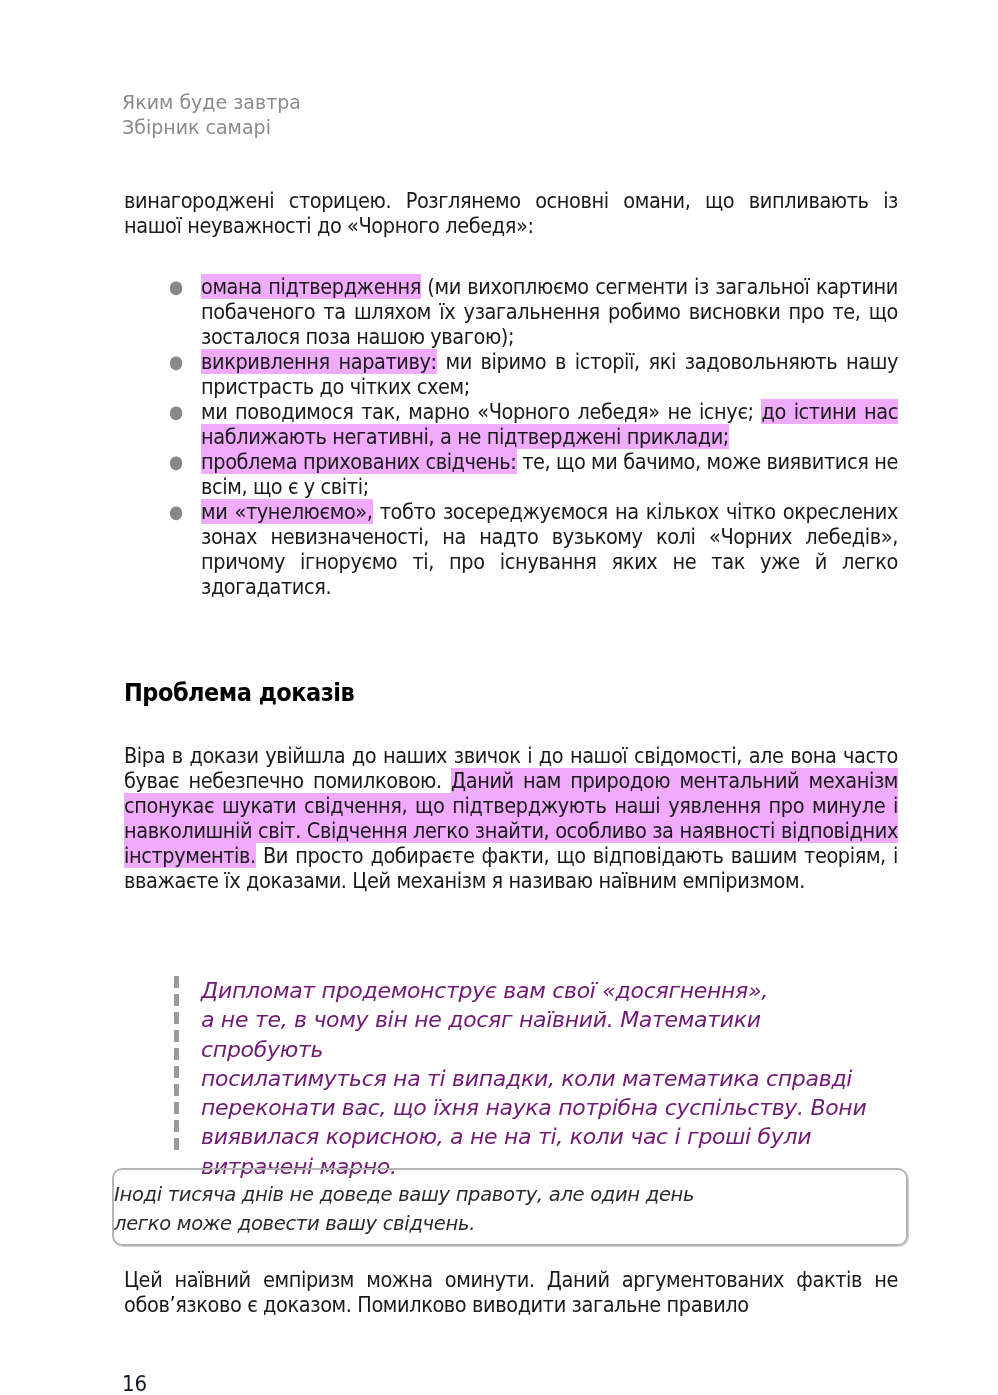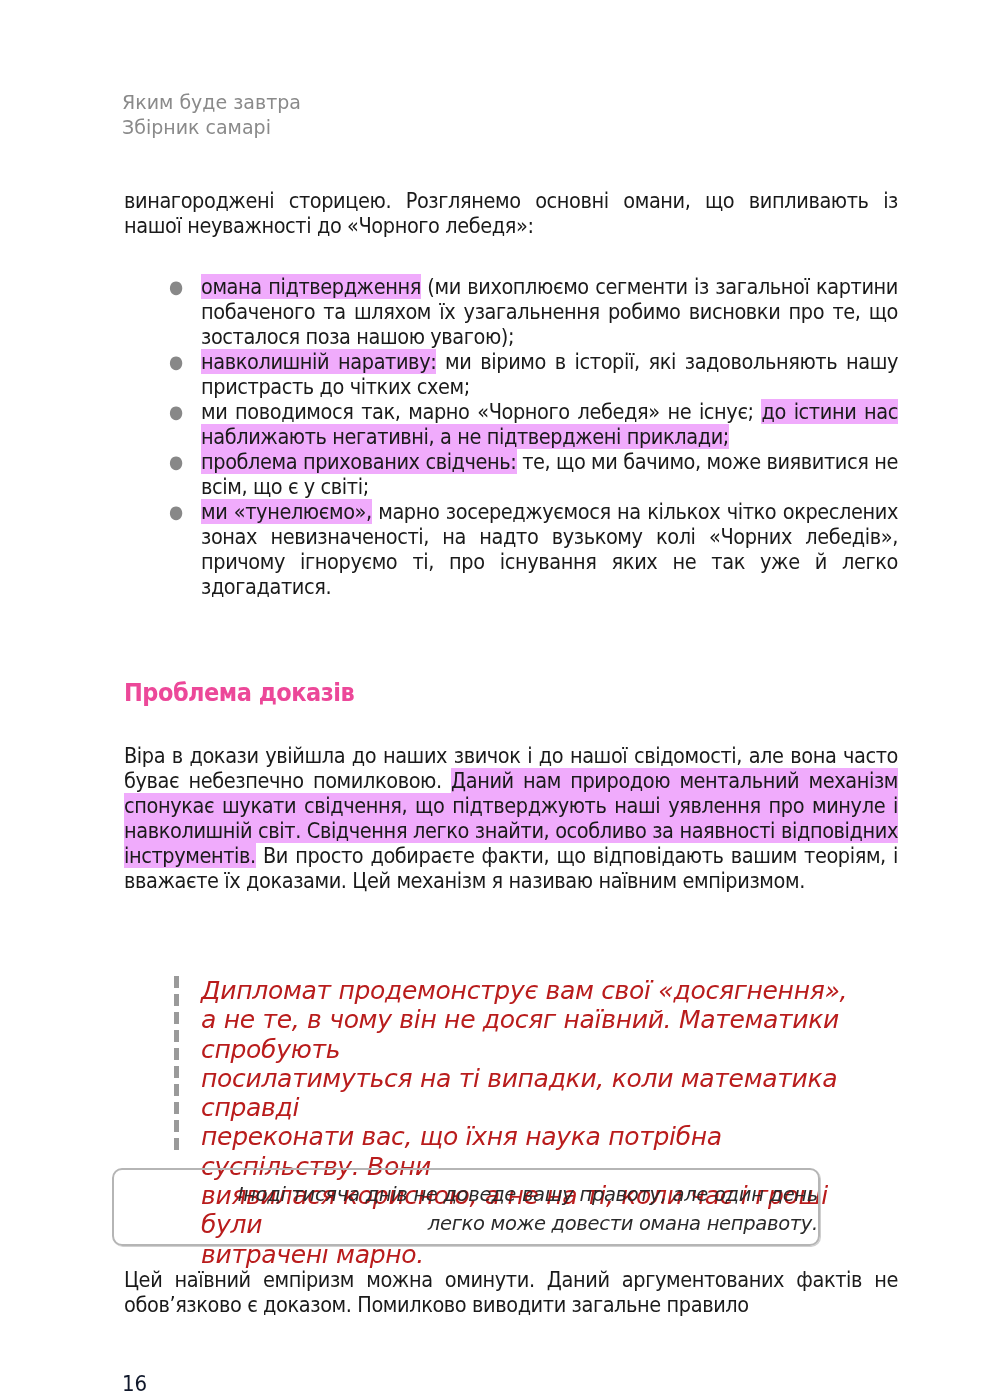--- a/index.html
+++ b/index.html
@@ -7,28 +7,28 @@
            font-family:"DejaVu Sans Condensed","DejaVu Sans", sans-serif; color:#1a1a1a; }
     .page { position:absolute; left:0; top:0; width:998px; height:1395px;margin-top:18px; }
     .running-head { position:absolute; left:122px; top:72px; color:#8a8a8a;
                     font-family:"DejaVu Sans", sans-serif; font-size:19px; line-height:25px; }
     .body-text { font-size:21.5px; line-height:25px; letter-spacing:-0.4px; text-align:justify; font-stretch:condensed; }
     .para { position:absolute; left:124px; width:774px; }
     .hl { background:#f0abfc; }
     ul.bullets { position:absolute; left:124px; top:256px; width:774px; margin:0; padding:0; list-style:none; }
     ul.bullets li { position:relative; padding-left:77px; }
     ul.bullets li .dot { position:absolute; left:45px; top:0; color:#888; font-size:18px; }
-    .h2 { position:absolute; left:124px; top:660px; font-size:25px; font-weight:bold; color:#ec4899; letter-spacing:-0.5px; }
+    .h2 { position:absolute; left:124px; top:660px; font-size:25px; font-weight:bold; color:#000000; letter-spacing:-0.5px; }
     .quote { position:absolute; left:174px; top:958px; width:700px; }
     .quote .bar { position:absolute; left:0; top:0; width:5px; height:175px;
                   background:repeating-linear-gradient(to bottom,#9a9a9a 0 12px, transparent 12px 18px); }
     .quote .qtext { margin-left:27px; font-family:"DejaVu Sans", sans-serif; font-style:italic; font-weight:300;
-                    font-size:25px; line-height:29.3px; color:#b91c1c; letter-spacing:-0.3px; }
-    .callout { position:absolute; left:112px; top:1150px; width:708px; height:78px; border:2px solid #b5b5b5;
-               border-radius:10px; box-shadow:1px 1px 0 #d0d0d0; text-align:right; box-sizing:border-box; padding-top:10px; }
+                    font-size:22px; line-height:29.3px; color:#701a75; letter-spacing:-0.3px; }
+    .callout { position:absolute; left:112px; top:1150px; width:796px; height:78px; border:2px solid #b5b5b5;
+               border-radius:10px; box-shadow:1px 1px 0 #d0d0d0; text-align:left; box-sizing:border-box; padding-top:10px; }
     .callout .ctext { font-family:"DejaVu Sans", sans-serif; font-style:italic; font-size:19.5px; line-height:29px; color:#2a2a2a; letter-spacing:-0.3px; }
     .page-num { position:absolute; left:122px; top:1353px; font-size:22px; color:#0f172a; }
   </style>
 </head>
 <body>
 
 <div class="page">
 
   <div class="running-head">
     <div>Яким буде завтра</div>
@@ -37,33 +37,33 @@
 
   <div class="para body-text" style="top:170px;">винагороджені сторицею. Розглянемо основні омани, що випливають із нашої неуважності до «Чорного лебедя»:</div>
 
   <ul class="bullets body-text">
     <li>
       <span class="dot">●</span>
       <span class="hl">омана підтвердження</span><span> (ми вихоплюємо сегменти із загальної картини побаченого та шляхом їх узагальнення робимо висно­вки про те, що зосталося поза нашою увагою);</span>
     </li>
     <li>
       <span class="dot">●</span>
-      <span class="hl">навколишній наративу:</span><span> ми віримо в історії, які задовольняють нашу пристрасть до чітких схем;</span>
+      <span class="hl">викривлення наративу:</span><span> ми віримо в історії, які задовольняють нашу пристрасть до чітких схем;</span>
     </li>
     <li>
       <span class="dot">●</span>
       <span>ми поводимося так, марно «Чорного лебедя» не існує; </span><span class="hl">до істини нас наближають негативні, а не підтверджені приклади;</span>
     </li>
     <li>
       <span class="dot">●</span>
       <span class="hl">проблема прихованих свідчень:</span><span> те, що ми бачимо, може вияви­тися не всім, що є у світі;</span>
     </li>
     <li>
       <span class="dot">●</span>
-      <span class="hl">ми «тунелюємо»,</span><span> марно зосереджуємося на кількох чітко окрес­лених зонах невизначеності, на надто вузькому колі «Чорних лебедів», причому ігноруємо ті, про існування яких не так уже й легко здогадатися.</span>
+      <span class="hl">ми «тунелюємо»,</span><span> тобто зосереджуємося на кількох чітко окрес­лених зонах невизначеності, на надто вузькому колі «Чорних лебедів», причому ігноруємо ті, про існування яких не так уже й легко здогадатися.</span>
     </li>
   </ul>
 
   <div class="h2">Проблема доказів</div>
 
   <div class="para body-text" style="top:725px;">
     <span>Віра в докази увійшла до наших звичок і до нашої свідомості, але вона часто буває небезпечно помилковою. </span><span class="hl">Даний нам природою ментальний механізм спонукає шукати свідчення, що підтверджують наші уявлення про минуле і навколишній світ. Свідчення легко знайти, особливо за наявності відповідних інструментів.</span><span> Ви просто добираєте факти, що відповідають вашим теоріям, і вважаєте їх доказами. Цей механізм я називаю наївним емпіризмом.</span>
   </div>
 
   <div class="quote">
@@ -73,19 +73,19 @@
       <div>а не те, в чому він не досяг наївний. Математики спробують</div>
       <div>посилатимуться на ті випадки, коли математика справді</div>
       <div>переконати вас, що їхня наука потрібна суспільству. Вони</div>
       <div>виявилася корисною, а не на ті, коли час і гроші були</div>
       <div>витрачені марно.</div>
     </div>
   </div>
 
   <div class="callout">
     <div class="ctext">Іноді тисяча днів не доведе вашу правоту, але один день</div>
-    <div class="ctext">легко може довести омана неправоту.</div>
+    <div class="ctext">легко може довести вашу свідчень.</div>
   </div>
 
   <div class="para body-text" style="top:1249px;">Цей наївний емпіризм можна оминути. Даний аргументованих фактів не обов’язково є доказом. Помилково виводити загальне правило</div>
 
   <div class="page-num">16</div>
 </div>
 
 </body></html>

